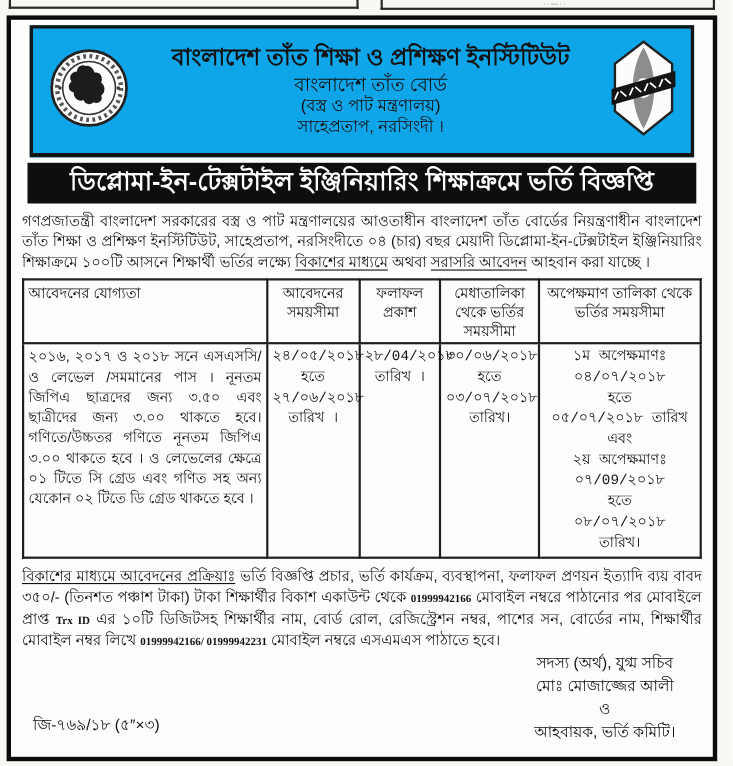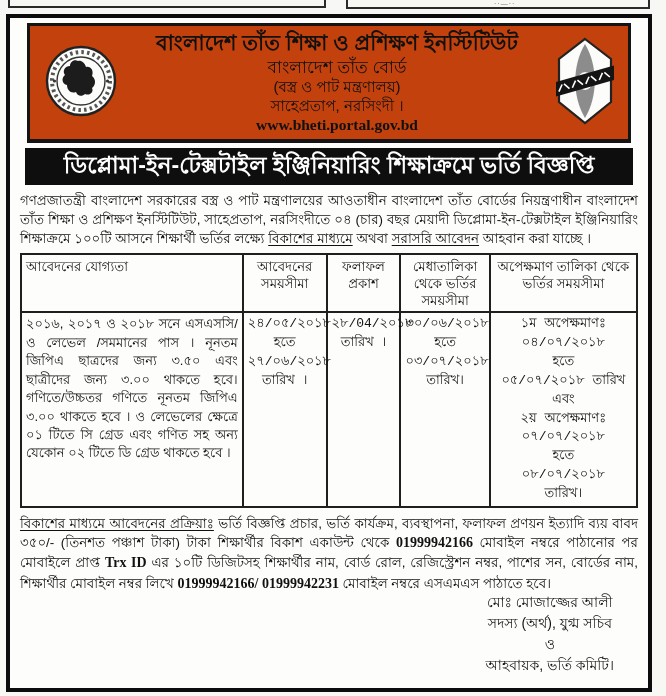--- a/index.html
+++ b/index.html
@@ -14,21 +14,21 @@
   .fragment{position:absolute;left:494px;top:0;font-size:7px;color:#777;letter-spacing:1px;}
 
   .ad{
     position:absolute;left:6px;top:14px;width:646px;height:678px;
     border:4px solid #0c0c0c;background:#fdfdfb;box-sizing:border-box;
     padding:0 7px;overflow:hidden;
   }
   .header-box{
     border:3px solid #141414;border-bottom-width:4px;
     margin:5px 10px 5px;height:120px;box-sizing:border-box;
-    display:flex;align-items:center;padding:4px 14px;background:#c2410c;
+    display:flex;align-items:center;padding:4px 14px;background:#0ea5e9;
   }
   .hdr-center{flex:1;text-align:center;line-height:1.22;}
   .inst{font-size:21px;font-weight:bold;}
   .board{font-size:17px;margin-top:2px;}
   .ministry,.loc{font-size:15px;}
   .site{font-family:"Liberation Serif",serif;font-weight:bold;font-size:15.5px;margin-top:1px;}
   .logo{flex:0 0 auto;}
 
   .title-bar{
     margin:0 8px;background:#0e0e0e;color:#fff;text-align:center;
@@ -39,21 +39,21 @@
 
   table.sched{border-collapse:collapse;width:calc(100% - 6px);margin:0 3px;font-size:13px;table-layout:fixed;}
   table.sched th,table.sched td{border:2px solid #1f1f1f;padding:2px 4px;vertical-align:top;}
   table.sched th{font-weight:normal;font-size:13.2px;text-align:center;line-height:1.3;padding-top:3px;}
   table.sched th:first-child{text-align:left;}
   td.cell-just{text-align:justify;line-height:1.42;padding:3px 5px;}
   td.cell-center{text-align:center;white-space:pre-line;line-height:1.45;padding-top:5px;font-family:Liberation Mono, monospace;}
 
   .para{font-size:13.4px;text-align:justify;margin:6px 3px 0;line-height:1.45;}
   .en{font-family:"Liberation Serif",serif;font-weight:bold;font-size:14.5px;}
-  .num{font-family:"Liberation Serif",serif;font-weight:bold;font-size:14px;}
+  .num{font-family:"Liberation Serif",serif;font-weight:bold;font-size:10px;}
   .lead-ul{text-decoration:underline;text-underline-offset:2px;}
 
   .sig{
     position:absolute;right:34px;bottom:12px;text-align:center;
     font-size:14px;line-height:1.5;
   }
   .ref{position:absolute;left:20px;bottom:16px;font-size:14px;}
 </style>
 </head>
 <body>
@@ -75,21 +75,20 @@
           <path d="M34 17 c-4 -2 -8 1 -8 5 c-5 0 -8 5 -5 9 c-4 3 -3 9 2 10 c0 5 4 9 9 7 c1 4 6 5 9 2 c5 2 9 -2 7 -6 c4 -3 4 -9 0 -12 c2 -5 -1 -10 -6 -9 c-1 -4 -5 -7 -8 -6 z" fill="#1c1c1c"></path>
           <circle cx="10.5" cy="37" r="1.6" fill="#333"></circle>
           <circle cx="63.5" cy="37" r="1.6" fill="#333"></circle>
         </svg>
       </div>
       <div class="hdr-center">
         <div class="inst">বাংলাদেশ তাঁত শিক্ষা ও প্রশিক্ষণ ইনস্টিটিউট</div>
         <div class="board">বাংলাদেশ তাঁত বোর্ড</div>
         <div class="ministry">(বস্ত্র ও পাট মন্ত্রণালয়)</div>
         <div class="loc">সাহেপ্রতাপ, নরসিংদী ।</div>
-        <div class="site">www.bheti.portal.gov.bd</div>
       </div>
       <div class="logo">
         <svg width="58" height="90" viewBox="0 0 58 90">
           <polygon points="29,3 55,23 55,66 29,87 3,66 3,23" fill="#fcfcfa" stroke="#222" stroke-width="2.2"></polygon>
           <path d="M29 8 C42 30 42 60 29 82 C16 60 16 30 29 8 Z" fill="#8c8c8c"></path>
           <ellipse cx="29" cy="45" rx="7.5" ry="9" fill="#fcfcfa"></ellipse>
           <g transform="rotate(-16 29 45)">
             <rect x="-5" y="38" width="68" height="14" fill="#141414"></rect>
             <path d="M1 48 l5 -6 M8 42 l4 6 M15 48 l5 -6 M22 42 l4 6 M29 48 l5 -6 M36 42 l4 6 M43 48 l5 -6 M50 42 l4 6" stroke="#fff" stroke-width="1.6" fill="none"></path>
           </g>
@@ -125,34 +124,35 @@
 তারিখ ।</td>
         <td class="cell-center">২৮/04/২০১৮
 তারিখ ।</td>
         <td class="cell-center">৩০/০৬/২০১৮
 হতে
 ০৩/০৭/২০১৮
 তারিখ।</td>
         <td class="cell-center">১ম অপেক্ষমাণঃ ০৪/০৭/২০১৮
 হতে
 ০৫/০৭/২০১৮ তারিখ এবং
-২য় অপেক্ষমাণঃ ০৭/০৭/২০১৮
+২য় অপেক্ষমাণঃ ০৭/09/২০১৮
 হতে
 ০৮/০৭/২০১৮
 তারিখ।</td>
       </tr>
     </tbody>
       </table>
 
     <p class="para"><span class="lead-ul">বিকাশের মাধ্যমে আবেদনের প্রক্রিয়াঃ</span><span> ভর্তি বিজ্ঞপ্তি প্রচার, ভর্তি কার্যক্রম, ব্যবস্থাপনা, ফলাফল প্রণয়ন ইত্যাদি ব্যয় বাবদ ৩৫০/- (তিনশত পঞ্চাশ টাকা) টাকা শিক্ষার্থীর বিকাশ একাউন্ট থেকে </span><span class="num">01999942166</span><span> মোবাইল নম্বরে পাঠানোর পর মোবাইলে প্রাপ্ত </span><span class="num">Trx ID</span><span> এর ১০টি ডিজিটসহ শিক্ষার্থীর নাম, বোর্ড রোল, রেজিস্ট্রেশন নম্বর, পাশের সন, বোর্ডের নাম, শিক্ষার্থীর মোবাইল নম্বর লিখে </span><span class="num">01999942166/ 01999942231</span><span> মোবাইল নম্বরে এসএমএস পাঠাতে হবে।</span></p>
 
 
 
     <div class="sig">
+      <div>সদস্য (অর্থ), যুগ্ম সচিব</div>
       <div>মোঃ মোজাজ্জের আলী</div>
-      <div>সদস্য (অর্থ), যুগ্ম সচিব</div>
       <div>ও</div>
       <div>আহবায়ক, ভর্তি কমিটি।</div>
     </div>
 
+    <div class="ref">জি-৭৬৯/১৮ (৫″×৩)</div>
 
   </div>
 </div>
 
 </body></html>

